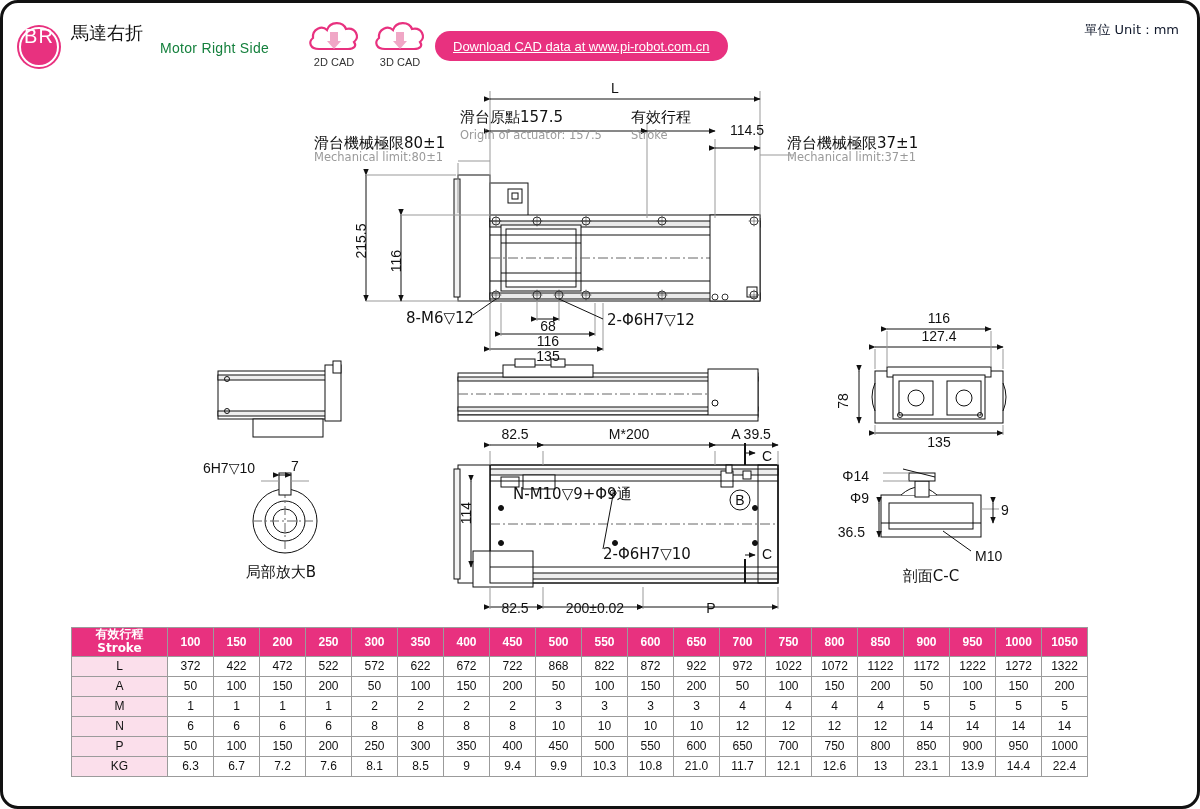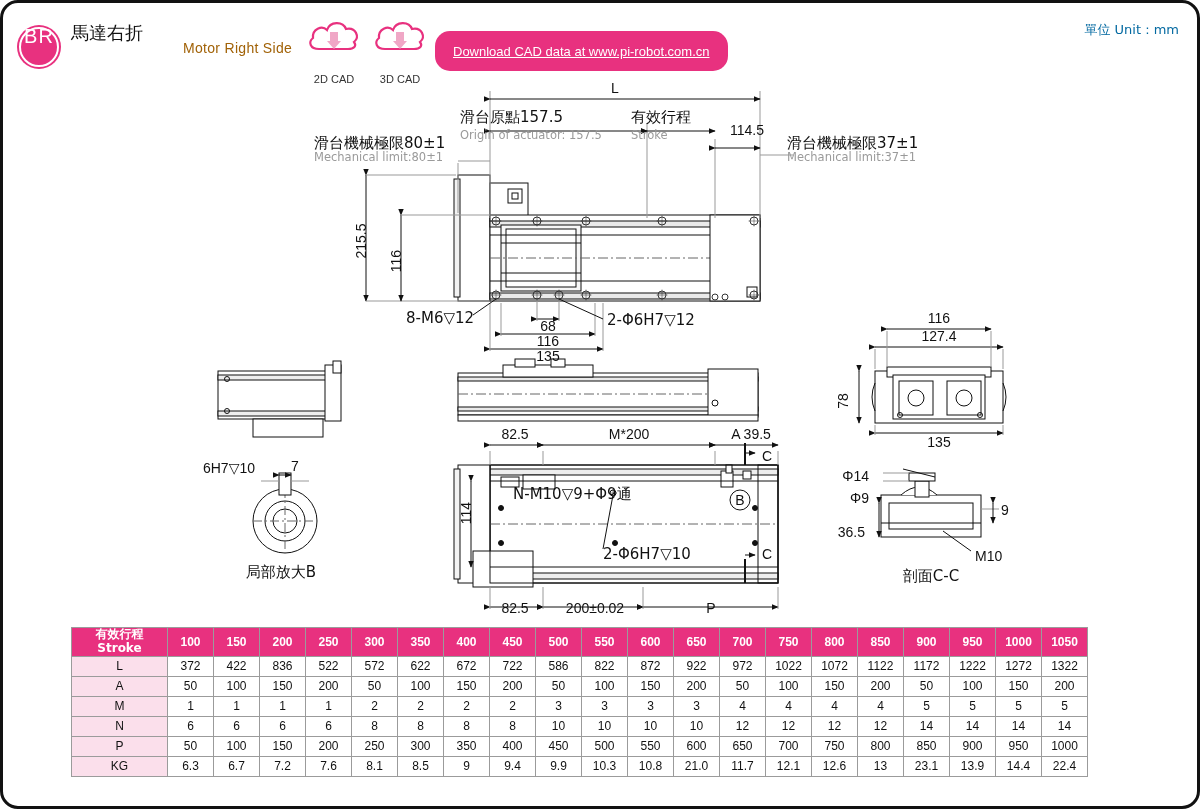--- a/index.html
+++ b/index.html
@@ -24,39 +24,39 @@
     font-size:20px;letter-spacing:1px;
   }
   .hdr-badge .ring{
     position:absolute;left:2px;top:2px;width:40px;height:40px;border-radius:50%;
     border:2px solid #fff;box-sizing:border-box;
   }
   .hdr-title-cn{
     position:absolute;left:68px;top:18px;font-size:18px;color:#111;
   }
   .hdr-title-en{
-    position:absolute;left:180px;top:37px;font-size:14px;color:#a16207;letter-spacing:.3px;
+    position:absolute;left:157px;top:37px;font-size:14px;color:#15803d;letter-spacing:.3px;
   }
   .cad{
     position:absolute;top:14px;width:62px;text-align:center;
   }
   .cad .cloud{
     position:relative;width:58px;height:38px;margin:0 auto;
   }
   .cad .cloud svg{display:block}
-  .cad .lbl{font-size:11px;color:#333;margin-top:18px}
+  .cad .lbl{font-size:11px;color:#333;margin-top:1px}
   #cad2d{left:300px}
   #cad3d{left:366px}
   .dl-pill{
-    position:absolute;left:432px;top:28px;height:40px;padding:0 18px;
+    position:absolute;left:432px;top:28px;height:30px;padding:0 18px;
     background:#e8317f;color:#fff;border-radius:15px;display:flex;align-items:center;
     font-size:13px;white-space:nowrap;text-decoration:underline;
   }
   .unit{
-    position:absolute;right:18px;top:18px;font-size:13px;color:#0369a1;
+    position:absolute;right:18px;top:18px;font-size:13px;color:#0f172a;
   }
   
   #svgwrap{position:absolute;left:0;top:0;width:1200px;height:809px;}
   
   table.spec{
     position:absolute;left:68px;top:624px;border-collapse:collapse;
     font-size:12px;color:#111;
   }
   table.spec td,table.spec th{
     border:1px solid #9b9b9b;text-align:center;height:20px;
@@ -407,27 +407,27 @@
         <th>950</th>
         <th>1000</th>
         <th>1050</th>
       </tr>
     </thead>
     <tbody>
       <tr>
         <th class="rowhdr">L</th>
         <td>372</td>
         <td>422</td>
-        <td>836</td>
+        <td>472</td>
         <td>522</td>
         <td>572</td>
         <td>622</td>
         <td>672</td>
         <td>722</td>
-        <td>586</td>
+        <td>868</td>
         <td>822</td>
         <td>872</td>
         <td>922</td>
         <td>972</td>
         <td>1022</td>
         <td>1072</td>
         <td>1122</td>
         <td>1172</td>
         <td>1222</td>
         <td>1272</td>

